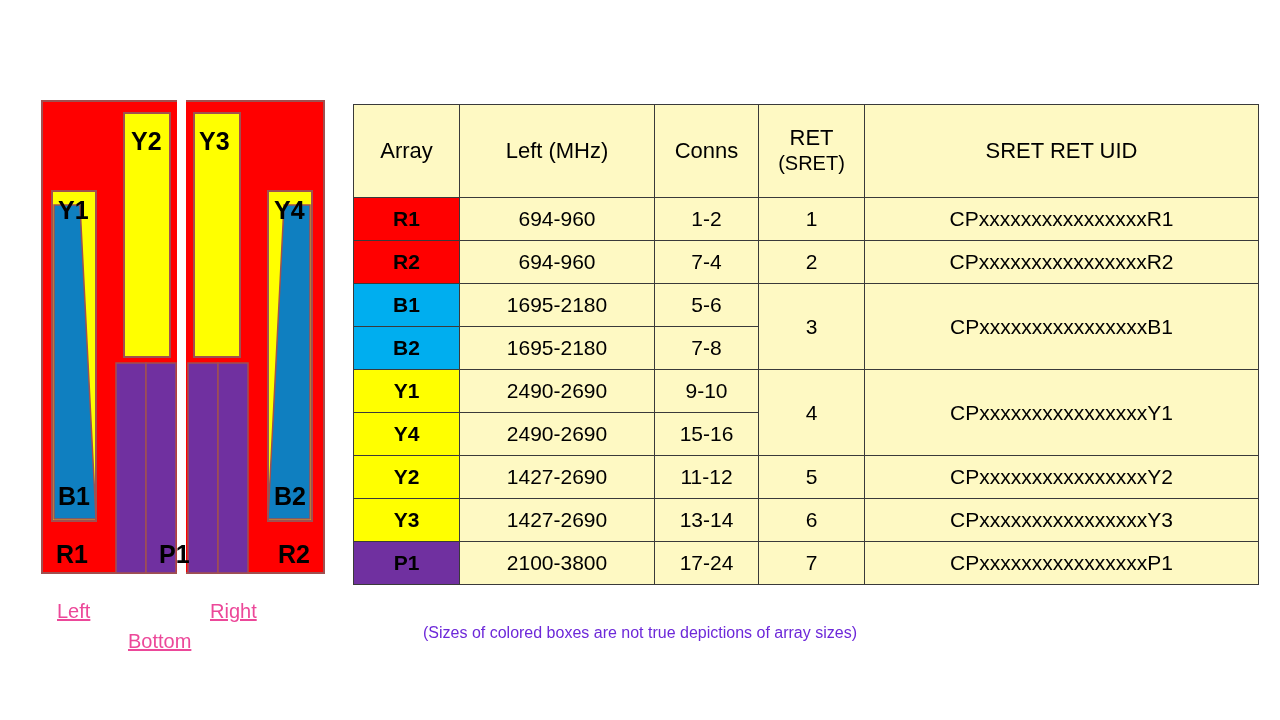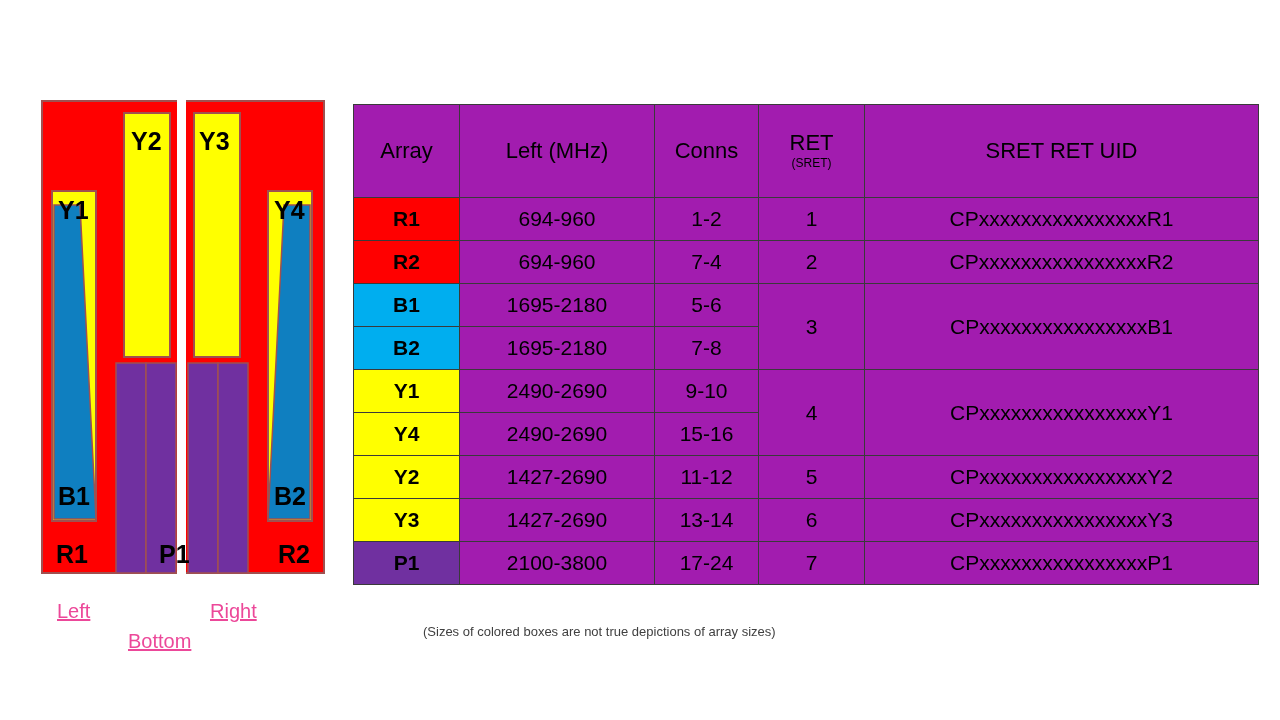--- a/index.html
+++ b/index.html
@@ -45,39 +45,39 @@
   #label-bottom { left: 128px; top: 630px; }
 
   
   #ret-table {
     position: absolute;
     left: 353px;
     top: 104px;
     border-collapse: collapse;
     table-layout: fixed;
     width: 900px;
-    background: #a21caf;
+    background: #fef9c3;
   }
   #ret-table td, #ret-table th {
     border: 1px solid #3a3a3a;
     text-align: center;
     vertical-align: middle;
     font-family: "Liberation Sans", sans-serif;
     color: #000000;
     padding: 0;
   }
   #ret-table thead th {
     height: 92px;
     font-weight: normal;
     font-size: 22px;
     line-height: 1.05;
   }
   #ret-table thead th .sub {
     display: block;
-    font-size: 12px;
+    font-size: 20px;
     line-height: 1.25;
     margin-top: 1px;
   }
   #ret-table tbody td {
     height: 42px;
     font-size: 21px;
   }
   td.col-array {
     width: 105px;
     font-weight: bold;
@@ -93,22 +93,22 @@
   th.col-conns { width: 103px; }
   th.col-ret   { width: 105px; }
   th.col-uid   { width: 393px; }
 
   
   #table-note {
     position: absolute;
     left: 423px;
     top: 624px;
     font-family: "Liberation Sans", sans-serif;
-    font-size: 13px;
-    color: #404040;
+    font-size: 16px;
+    color: #6d28d9;
     white-space: nowrap;
   }
 </style>
 </head>
 <body>
 
 <div id="diagram-panel">
 
   <svg id="antenna-svg" width="300" height="490" viewBox="0 0 300 490">
 

